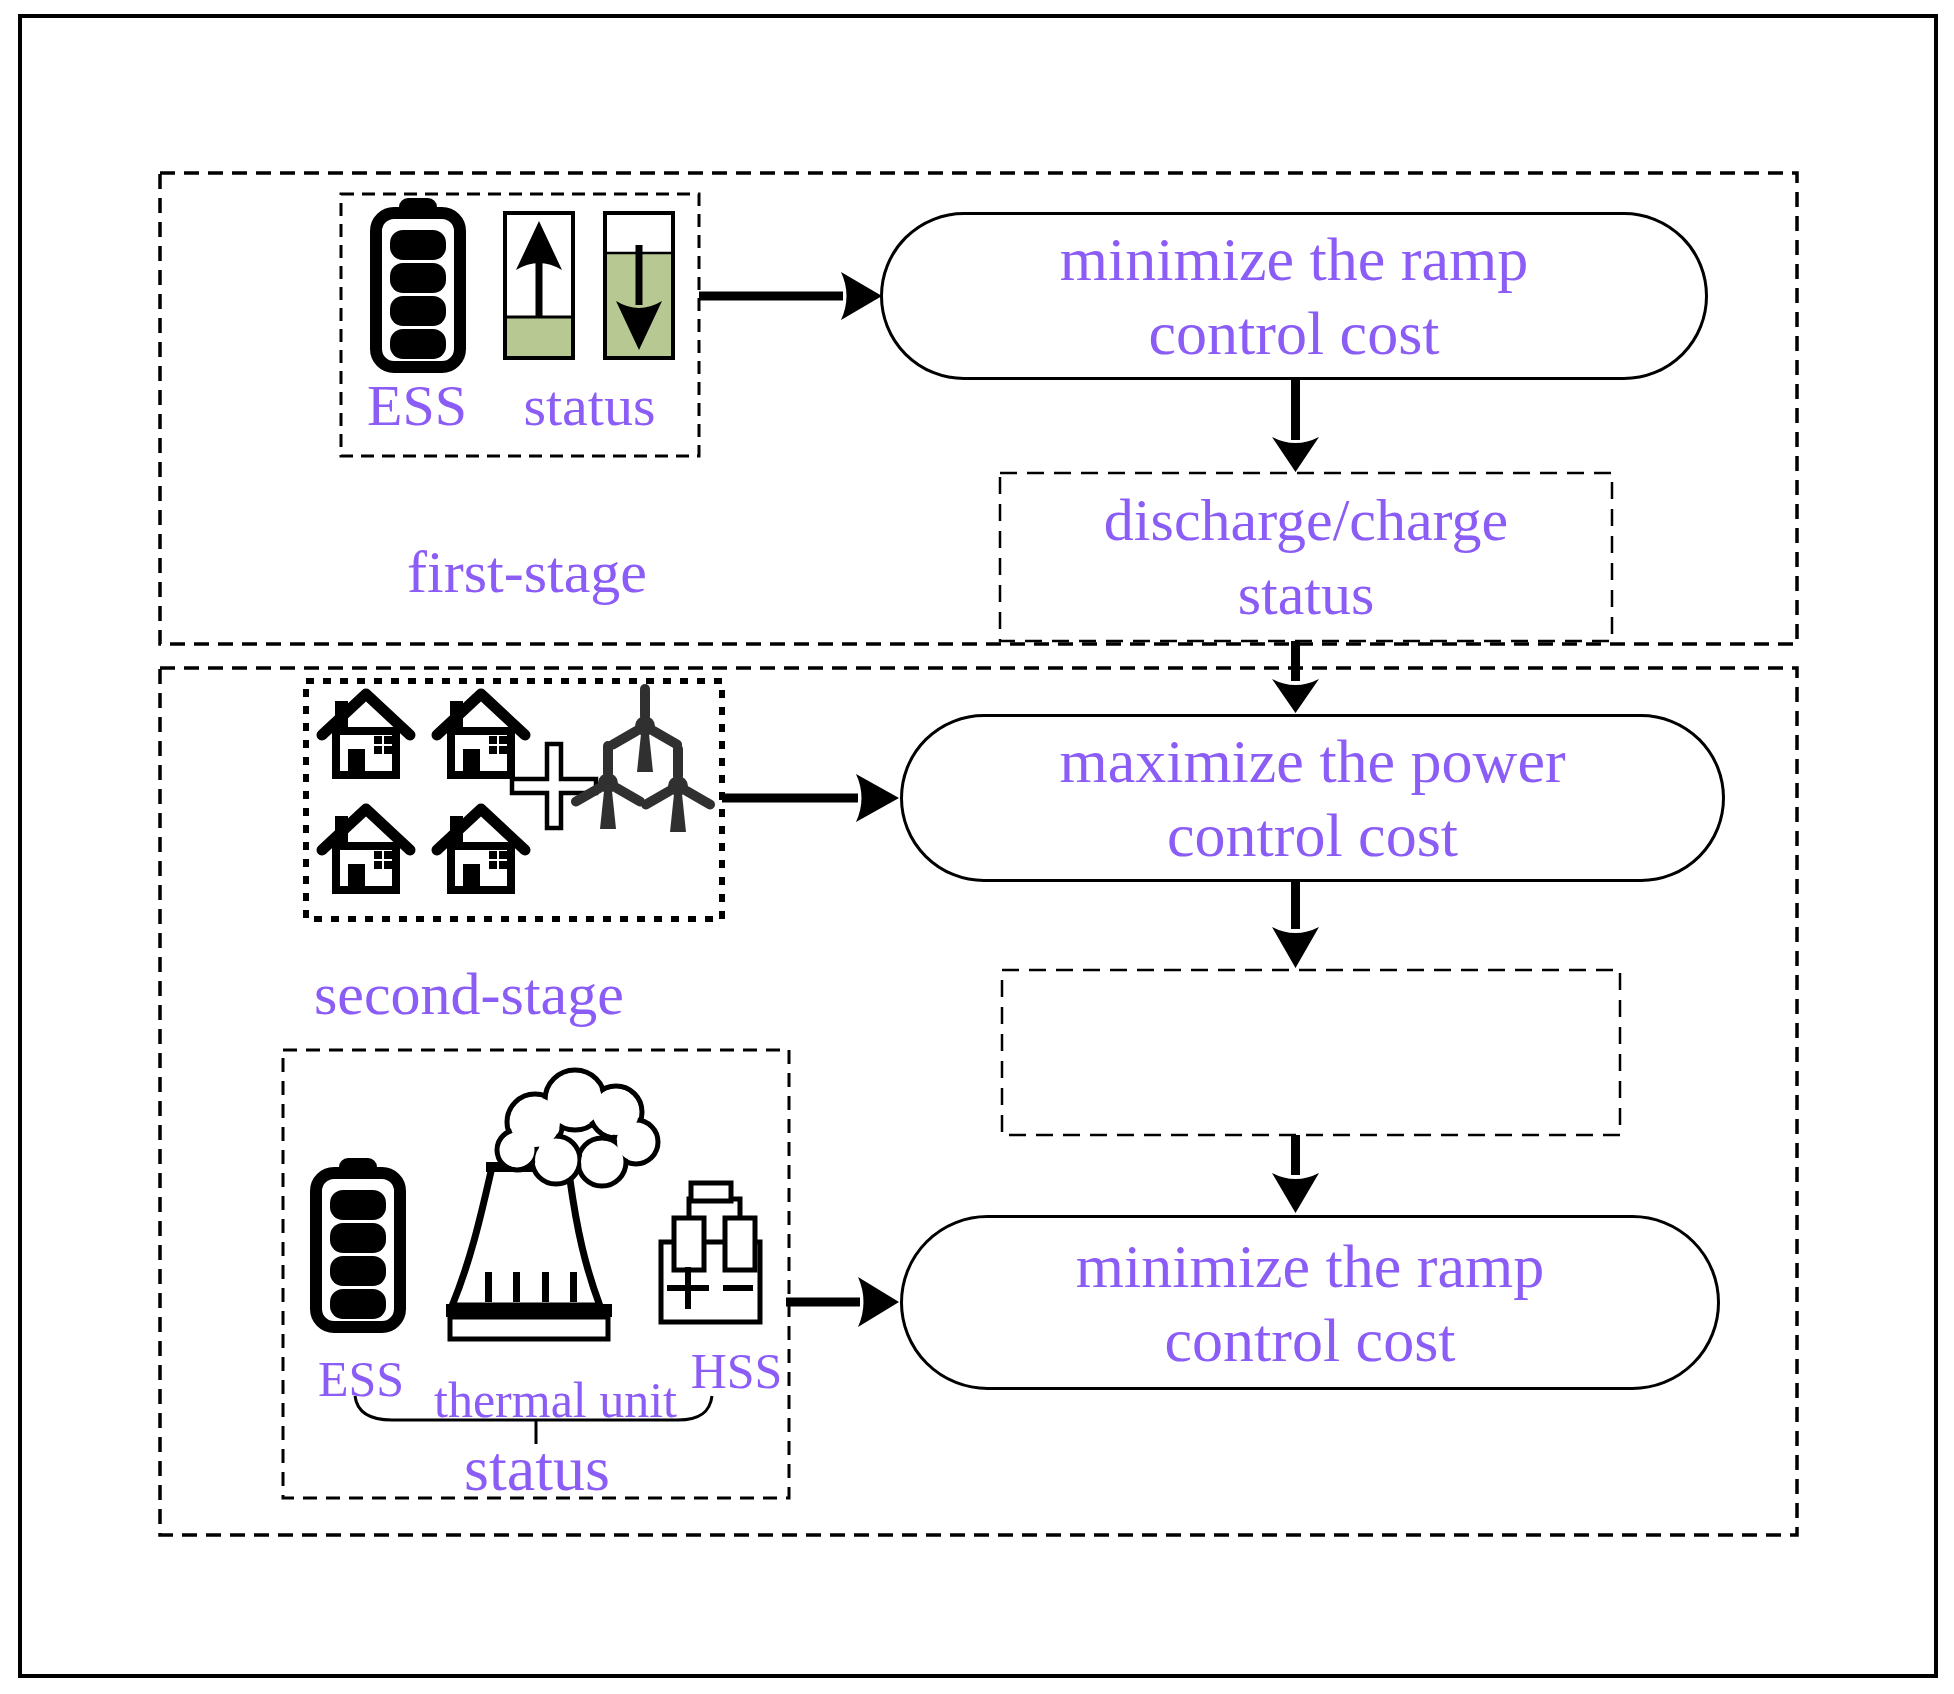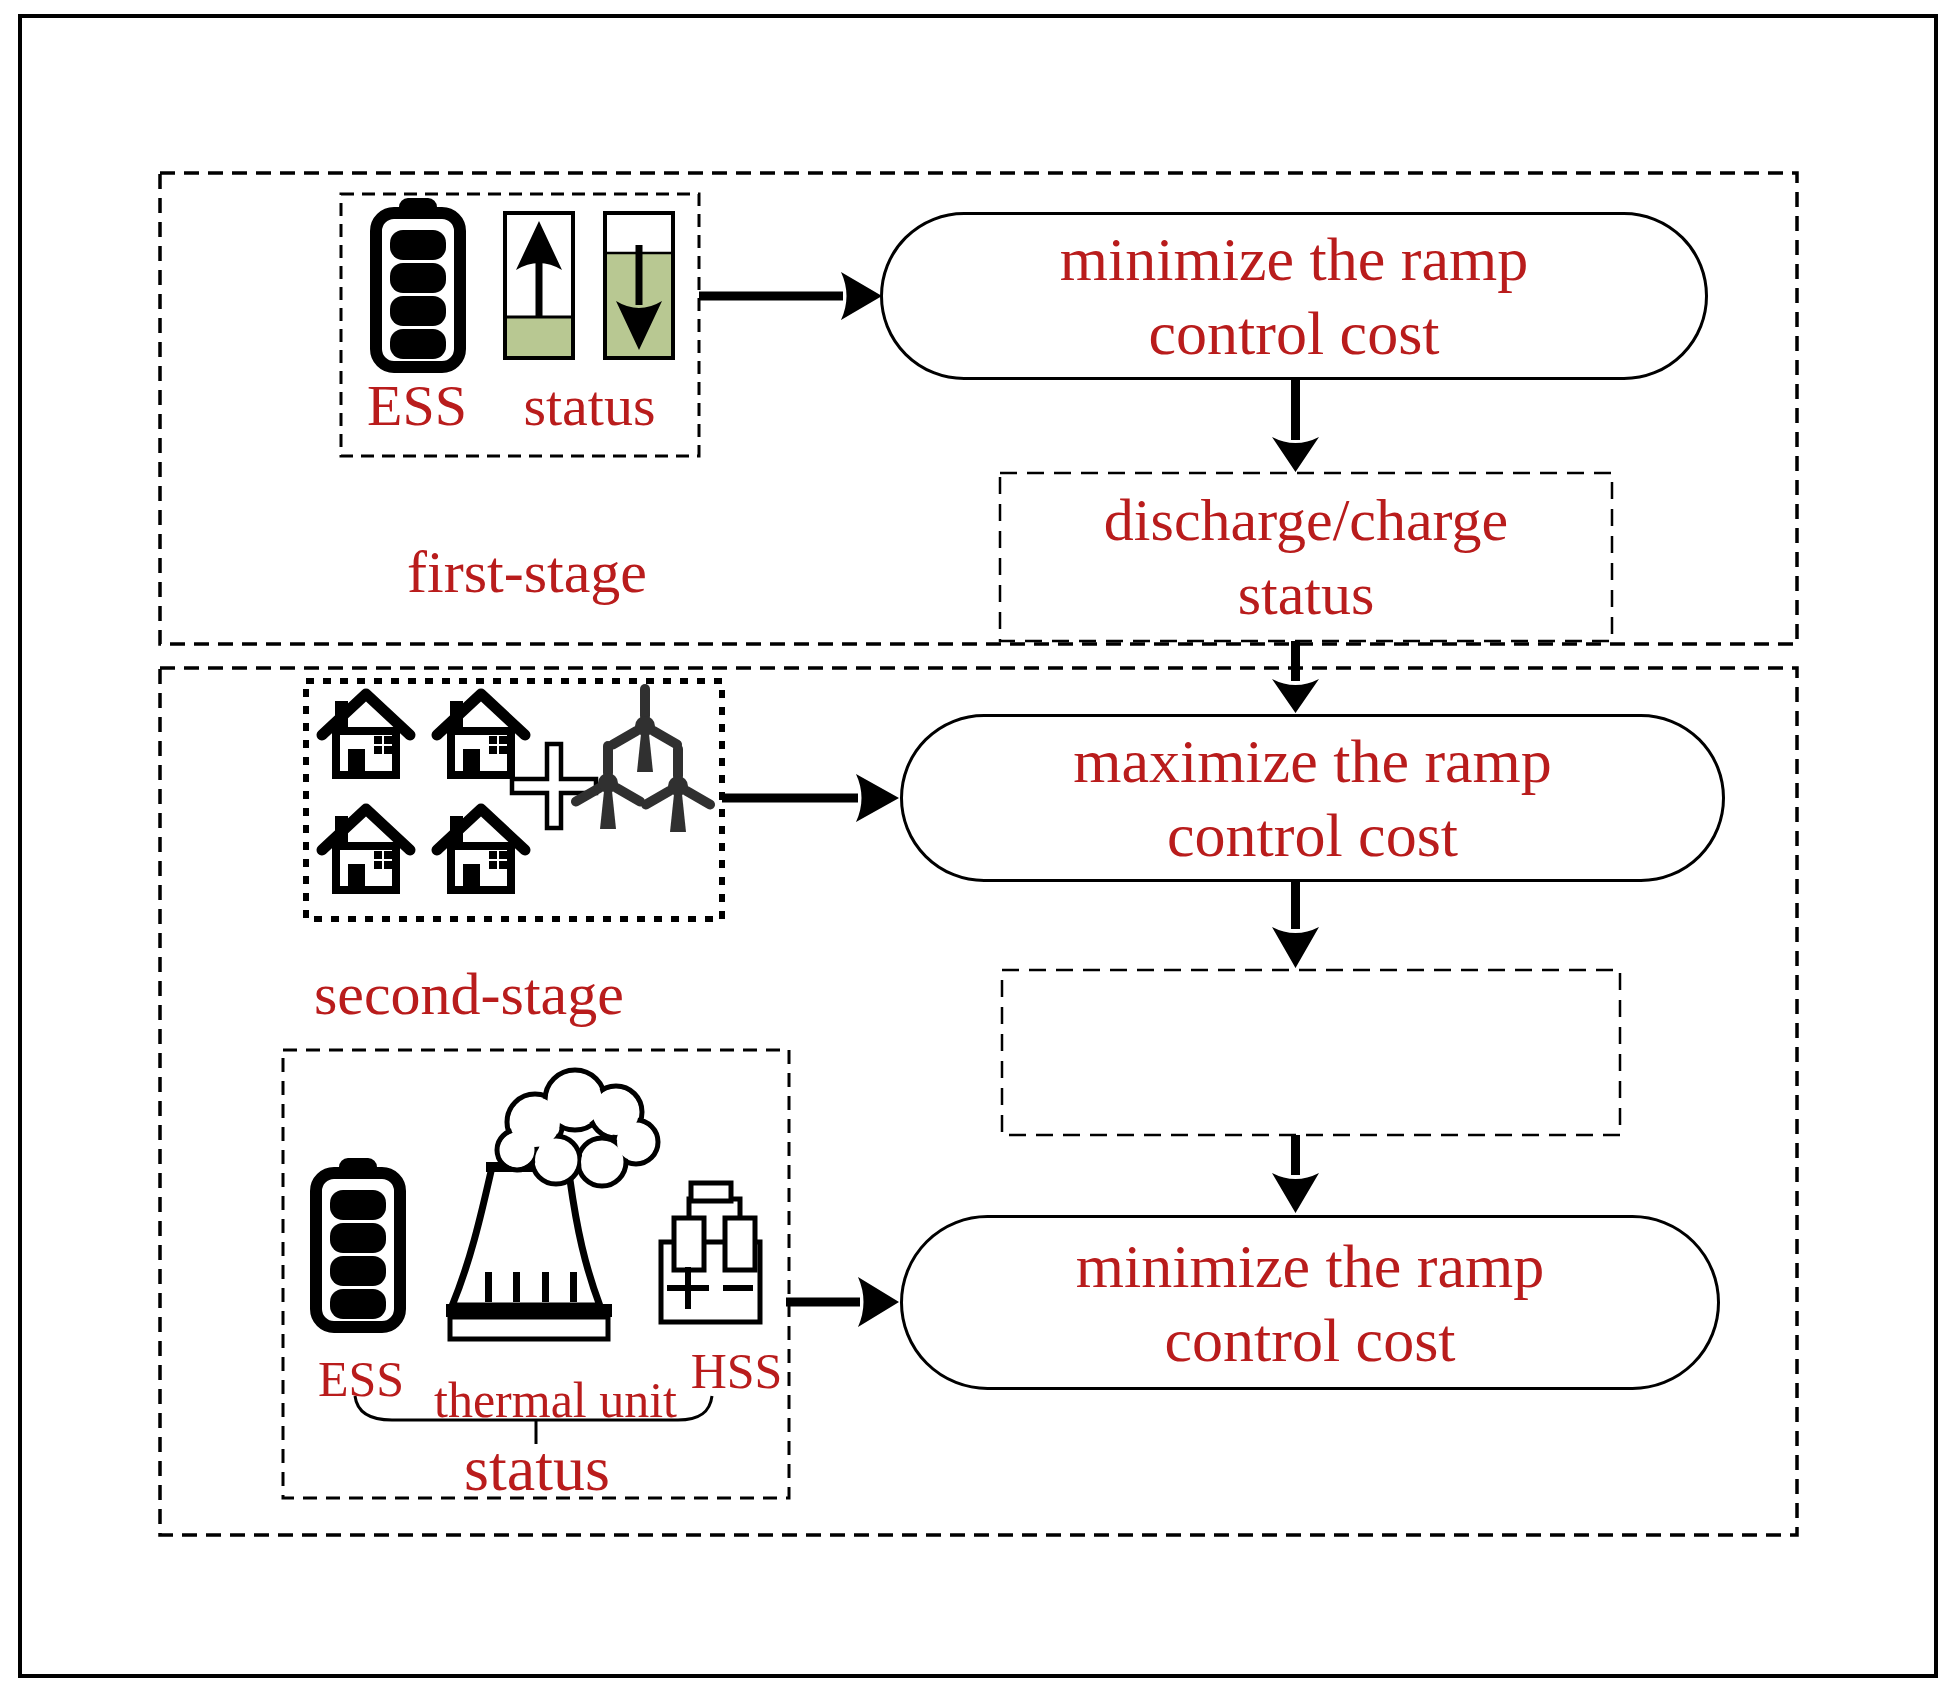--- a/index.html
+++ b/index.html
@@ -1,21 +1,21 @@
 <!DOCTYPE html>
 <html><head>
 <meta charset="utf-8">
 <style>
   html,body{margin:0;padding:0;background:#ffffff;}
   .canvas{
     position:relative;
     width:1954px;height:1694px;
     background:#ffffff;
     font-family:"Liberation Serif","DejaVu Serif",serif;
-    color:#b91c1c;
+    color:#8b5cf6;
     overflow:hidden;
   }
   svg.diagram{position:absolute;left:0;top:0;}
   .lbl{position:absolute;white-space:nowrap;}
   .pill{
     position:absolute;
     border:3px solid #000;
     border-radius:95px;
     background:#fff;
     display:flex;flex-direction:column;
@@ -207,21 +207,21 @@
       </g>
     </g>
   </svg>
 
   <div class="pill" style="left:880px;top:212px;width:822px;height:162px;">
     <div class="line">minimize the ramp</div>
     <div class="line">control cost</div>
   </div>
 
   <div class="pill" style="left:900px;top:714px;width:819px;height:162px;">
-    <div class="line">maximize the ramp</div>
+    <div class="line">maximize the power</div>
     <div class="line">control cost</div>
   </div>
 
   <div class="pill" style="left:900px;top:1215px;width:814px;height:169px;">
     <div class="line">minimize the ramp</div>
     <div class="line">control cost</div>
   </div>
 
   <div class="dashedtext" style="left:1000px;top:473px;width:612px;height:168px;">
     <div class="line" style="font-size:60px;">discharge/charge</div>

